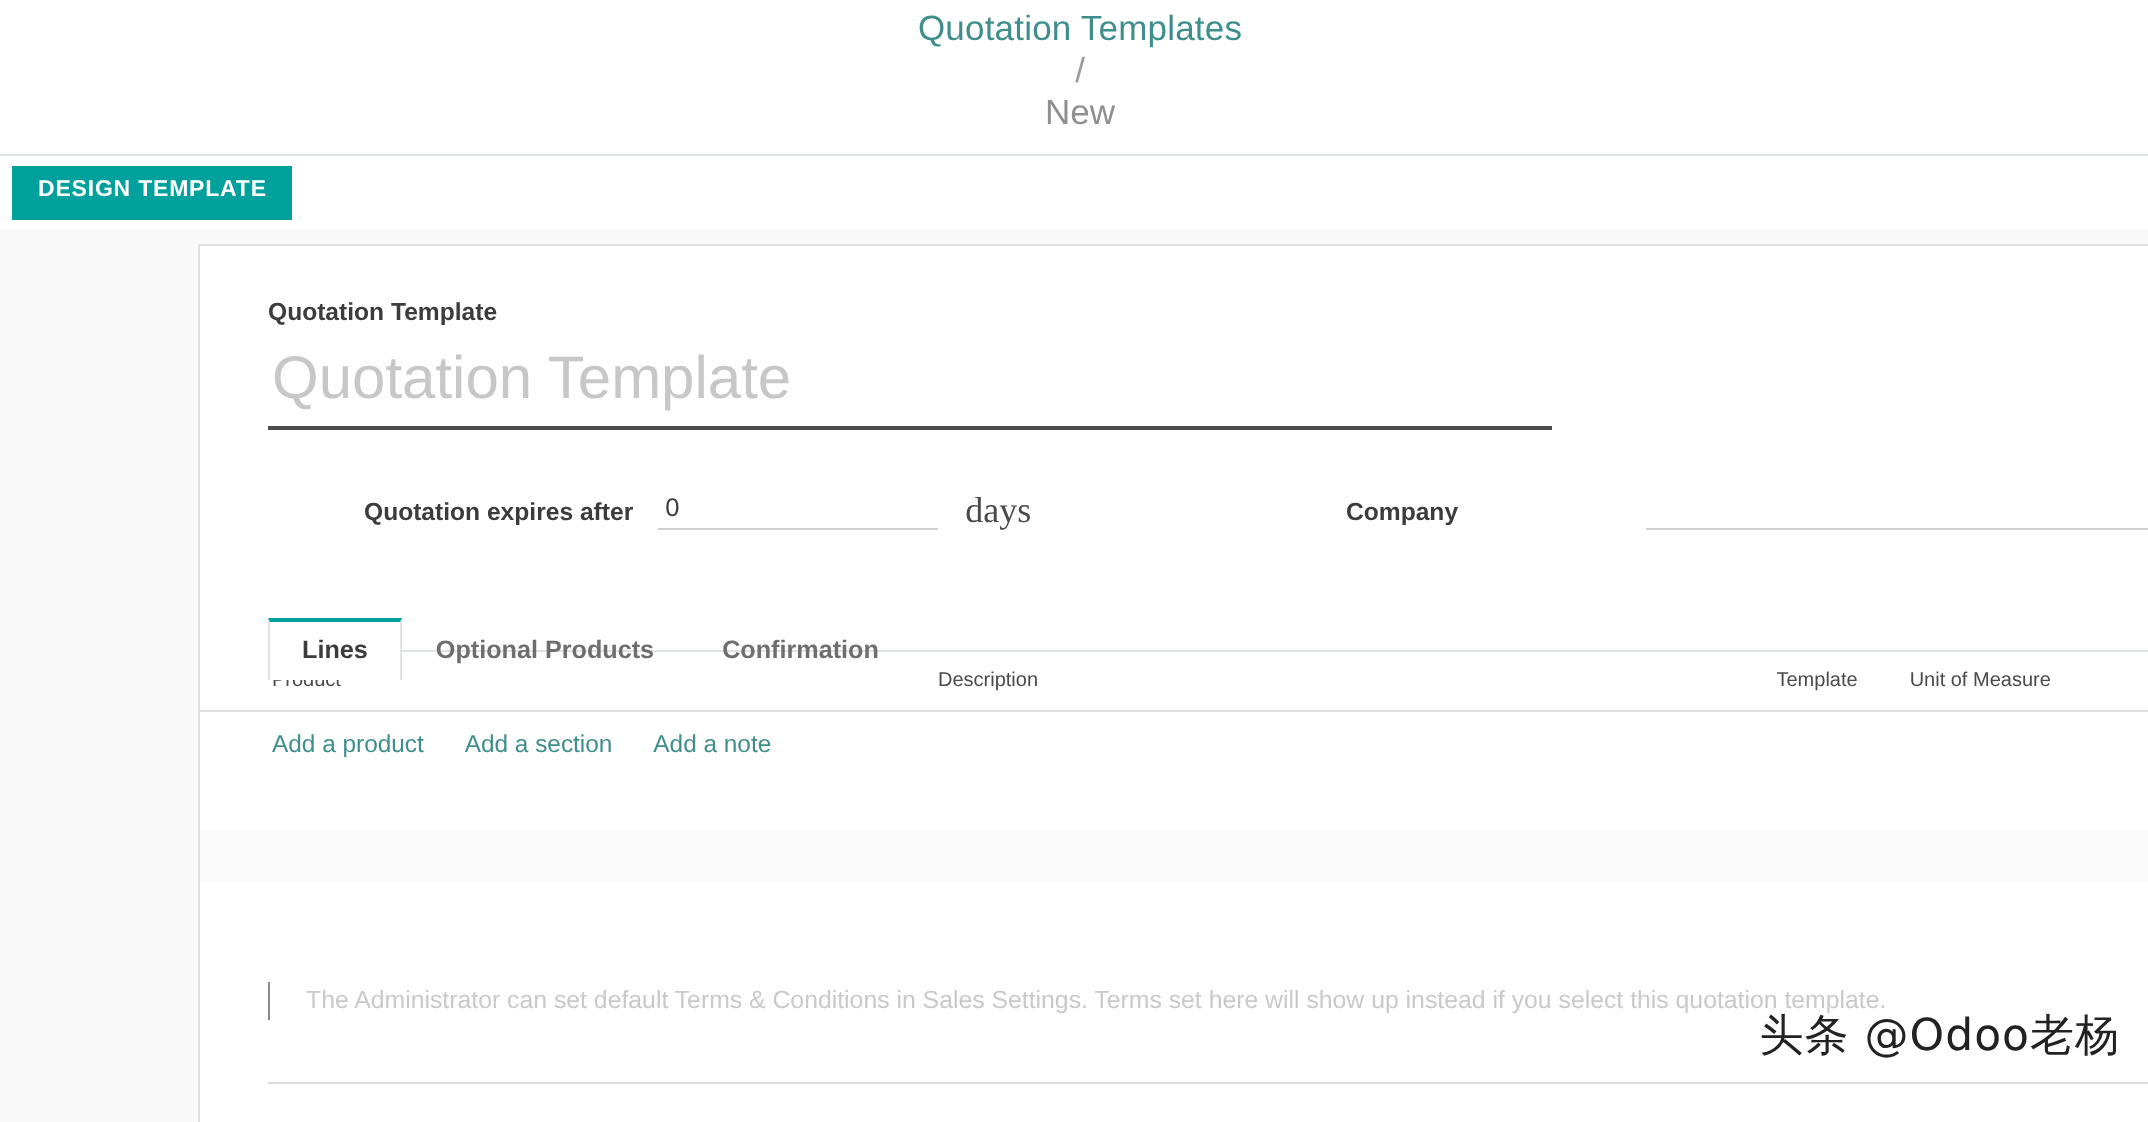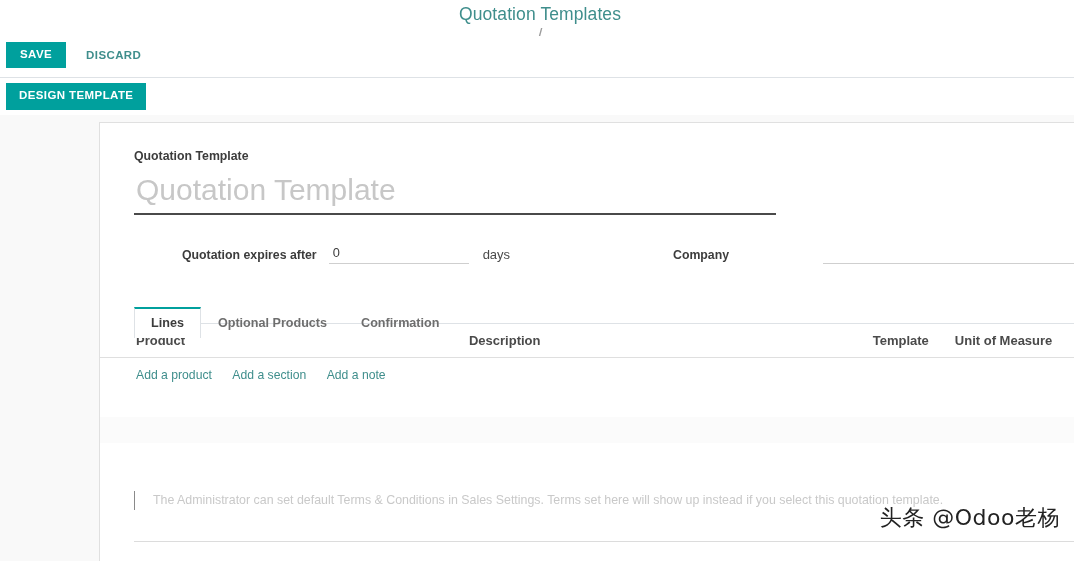--- a/index.html
+++ b/index.html
@@ -172,23 +172,24 @@
     border-bottom: 1px solid #cfcfcf;
     outline: none;
     background: transparent;
     font-family: "Liberation Sans", sans-serif;
     font-size: 12.8px;
     color: #3c3c3c;
     padding: 0 4px 3px 4px;
   }
   .expiry-input { width: 140px; margin-left: 12px; }
   .days-suffix {
-    font-size: 13px;
+    font-size: 18px;
     color: #4a4a4a;
     margin-left: 14px;
+    font-family: Liberation Serif, serif;
   }
   .company-label { width: 150px; }
   .company-input { width: 266px; }
 
   
   .notebook {
     margin-top: 28px;
     padding-left: 34px;
   }
   .tabs {
@@ -218,22 +219,22 @@
   }
 
   
   .lines-table {
     width: 990px;
     margin-left: -34px;
     border-collapse: collapse;
     table-layout: fixed;
   }
   .lines-table th {
-    font-size: 13px;
-    font-weight: bold;
+    font-size: 10px;
+    font-weight: normal;
     color: #4a4a4a;
     text-align: left;
     padding: 9px 8px 9px 8px;
     border-bottom: 1px solid #dfdfdf;
     background: #ffffff;
   }
   .th-product { width: 330px; padding-left: 36px !important; }
   .th-desc { width: 355px; }
   .th-qty { width: 80px; text-align: right !important; }
   .th-uom { width: 140px; padding-left: 18px !important; }
@@ -294,24 +295,20 @@
 <body>
 
 <div id="app">
 
   <div class="breadcrumb-bar">
     <span class="bc-link">Quotation Templates</span>
     <span class="bc-sep">/</span>
     <span class="bc-current">New</span>
   </div>
 
-  <div class="action-bar">
-    <button class="btn-save">SAVE</button>
-    <button class="btn-discard">DISCARD</button>
-  </div>
 
   <div class="status-bar">
     <button class="btn-design">DESIGN TEMPLATE</button>
   </div>
 
   <div class="page-bg"></div>
 
   <div class="sheet">
 
     <div class="title-block">

